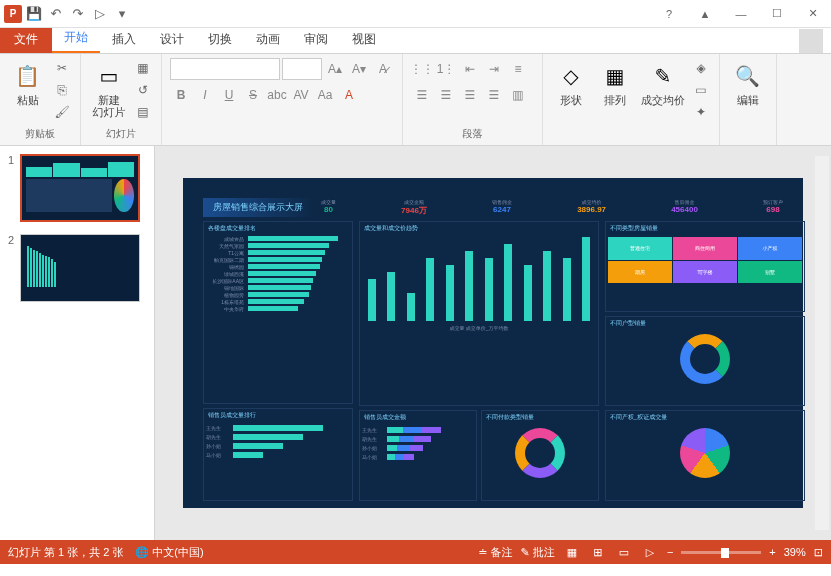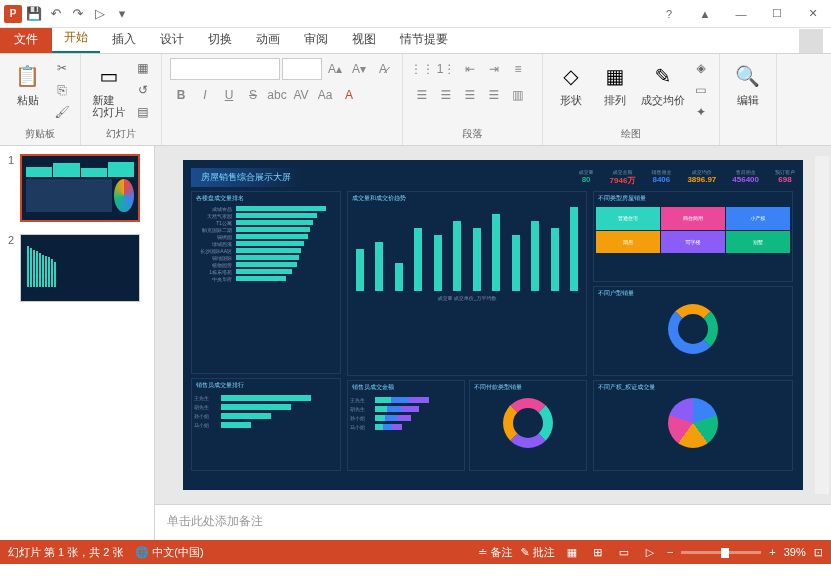--- a/index.html
+++ b/index.html
@@ -7,50 +7,50 @@
 .titlebar{height:28px;background:#fff;border-bottom:1px solid #e0e0e0;display:flex;align-items:center;padding:0 4px;position:relative}
 .qat{display:flex;gap:2px;align-items:center}
 .qat-icon{width:20px;height:20px;display:flex;align-items:center;justify-content:center;color:#666;font-size:13px}
 .pp-logo{width:18px;height:18px;background:#d24726;color:#fff;font-size:10px;font-weight:bold;display:flex;align-items:center;justify-content:center;border-radius:2px}
 .title-text{position:absolute;left:50%;transform:translateX(-50%);color:#666;font-size:12px}
 .win-controls{position:absolute;right:4px;display:flex;gap:8px}
 .win-btn{width:28px;height:20px;display:flex;align-items:center;justify-content:center;color:#666;font-size:11px}
 .tabs{height:26px;background:#fff;display:flex;align-items:flex-end;border-bottom:1px solid #d4d4d4}
 .tab-file{background:#d24726;color:#fff;padding:5px 14px;font-size:12px}
 .tab{padding:5px 12px;font-size:12px;color:#444;cursor:pointer}
-.tab.active{color:#a16207;border-bottom:2px solid #0f766e}
+.tab.active{color:#3b82f6;border-bottom:2px solid #f97316}
 .user-icon{margin-left:auto;margin-right:8px;width:24px;height:24px;background:#ddd}
 .ribbon{height:92px;background:#f5f5f5;border-bottom:1px solid #d4d4d4;display:flex}
 .ribbon-group{border-right:1px solid #e0e0e0;padding:4px 8px;display:flex;flex-direction:column;justify-content:space-between}
 .ribbon-group-label{font-size:10px;color:#666;text-align:center;margin-top:2px}
 .ribbon-content{display:flex;gap:4px;flex:1;align-items:flex-start}
 .big-btn{display:flex;flex-direction:column;align-items:center;gap:2px;padding:2px;min-width:40px}
 .big-btn-icon{width:32px;height:32px;display:flex;align-items:center;justify-content:center;font-size:20px}
-.big-btn-label{font-size:11px;color:#444;text-align:left;line-height:1.1}
+.big-btn-label{font-size:11px;color:#444;text-align:center;line-height:1.1}
 .small-btns{display:flex;flex-direction:column;gap:2px}
 .small-btn{width:20px;height:20px;display:flex;align-items:center;justify-content:center;color:#666;font-size:12px}
 .font-row{display:flex;gap:2px;align-items:center}
 .font-select{border:1px solid #ccc;height:22px;padding:0 4px;font-size:11px;background:#fff;color:#999}
 .font-select.name{width:110px}
 .font-select.size{width:40px}
 .fmt-btn{width:22px;height:22px;border:none;background:transparent;color:#888;font-size:12px;display:flex;align-items:center;justify-content:center}
 .main{display:flex;height:394px}
 .slide-panel{width:155px;background:#fff;border-right:1px solid #d4d4d4;padding:8px;overflow:hidden}
 .slide-thumb{display:flex;gap:6px;margin-bottom:12px}
 .slide-num{font-size:11px;color:#666}
 .thumb{width:120px;height:68px;border:1px solid #ccc;background:#0a1f3a;position:relative}
 .thumb.active{border:2px solid #d24726}
 .thumb-content{position:absolute;inset:4px}
 .editor{flex:1;background:#e8e8e8;display:flex;flex-direction:column}
 .canvas-area{flex:1;display:flex;align-items:center;justify-content:center;padding:12px;position:relative}
 .scrollbar-v{position:absolute;right:2px;top:10px;bottom:10px;width:14px;background:#f0f0f0}
-.slide{width:620px;height:330px;background:#0d2847;color:#fff;padding:8px;font-size:7px}
+.slide{width:620px;height:330px;background:#0d2847;color:#fff;padding:20px;font-size:7px}
 .dash-header{display:flex;align-items:center;gap:8px;margin-bottom:4px}
 .dash-title{background:linear-gradient(90deg,#1a4d8f,transparent);padding:3px 10px;font-size:9px;color:#7dd3fc}
-.metrics{display:flex;gap:16px;flex:1;justify-content:flex-end}
+.metrics{display:flex;gap:16px;flex:1;justify-content:space-between}
 .metric{text-align:center;font-size:6px}
 .metric-label{color:#7a8ba8;font-size:5px}
 .metric-val{font-size:8px;font-weight:bold}
 .dash-body{display:grid;grid-template-columns:150px 240px 200px;gap:6px;height:280px}
 .panel{border:1px solid #1e3a5f}
 .panel-title{font-size:6px;color:#7dd3fc;padding:2px 4px}
 .hbar{height:5px;margin:1px 2px;background:#2dd4bf}
 .vbar-chart{display:flex;align-items:flex-end;height:90px;gap:4px;padding:4px;justify-content:space-around}
 .vbar{width:8px;background:#2dd4bf}
 .notes{height:36px;background:#fff;border-top:1px solid #d4d4d4;padding:8px 12px;color:#999;font-size:12px}
@@ -89,21 +89,20 @@
 
 <div class="tabs">
   <div class="tab-file">文件</div>
   <div class="tab active">开始</div>
   <div class="tab">插入</div>
   <div class="tab">设计</div>
   <div class="tab">切换</div>
   <div class="tab">动画</div>
   <div class="tab">审阅</div>
   <div class="tab">视图</div>
-  <div class="tab">情节提要</div>
   <div class="user-icon"></div>
 </div>
 
 <div class="ribbon">
   <div class="ribbon-group">
     <div class="ribbon-content">
       <div class="big-btn">
         <div class="big-btn-icon">📋</div>
         <div class="big-btn-label">粘贴</div>
       </div>
@@ -183,21 +182,20 @@
       <div class="big-btn">
         <div class="big-btn-icon">✎</div>
         <div class="big-btn-label">成交均价</div>
       </div>
       <div class="small-btns">
         <div class="small-btn">◈</div>
         <div class="small-btn">▭</div>
         <div class="small-btn">✦</div>
       </div>
     </div>
-    <div class="ribbon-group-label">绘图</div>
   </div>
   <div class="ribbon-group">
     <div class="ribbon-content">
       <div class="big-btn">
         <div class="big-btn-icon">🔍</div>
         <div class="big-btn-label">编辑</div>
       </div>
     </div>
     <div style="height:12px"></div>
   </div>
@@ -249,21 +247,21 @@
               <div class="metric">
                 <div class="metric-label">成交量</div>
                 <div class="metric-val" style="color:#10b981">80</div>
               </div>
               <div class="metric">
                 <div class="metric-label">成交金额</div>
                 <div class="metric-val" style="color:#ef4444">7946万</div>
               </div>
               <div class="metric">
                 <div class="metric-label">销售佣金</div>
-                <div class="metric-val" style="color:#3b82f6">8406</div>
+                <div class="metric-val" style="color:#3b82f6">6247</div>
               </div>
               <div class="metric">
                 <div class="metric-label">成交均价</div>
                 <div class="metric-val" style="color:#f59e0b">3896.97</div>
               </div>
               <div class="metric">
                 <div class="metric-label">售后佣金</div>
                 <div class="metric-val" style="color:#a855f7">456400</div>
               </div>
               <div class="metric">
@@ -418,21 +416,20 @@
             </div>
             <div class="panel" style="flex:1">
               <div class="panel-title">不同产权_权证成交量</div>
               <div style="width:50px;height:50px;margin:4px auto;border-radius:50%;background:conic-gradient(#3b82f6 0 72deg,#10b981 72deg 144deg,#f59e0b 144deg 216deg,#ec4899 216deg 288deg,#8b5cf6 288deg 360deg)"></div>
             </div>
           </div>
         </div>
       </div>
       <div class="scrollbar-v"></div>
     </div>
-    <div class="notes">单击此处添加备注</div>
   </div>
 </div>
 
 <div class="statusbar">
   <span>幻灯片 第 1 张，共 2 张</span>
   <span>🌐 <span>中文(中国)</span></span>
   <div class="status-right">
     <span>≐ 备注</span>
     <span>✎ 批注</span>
     <span class="view-btn">▦</span>

